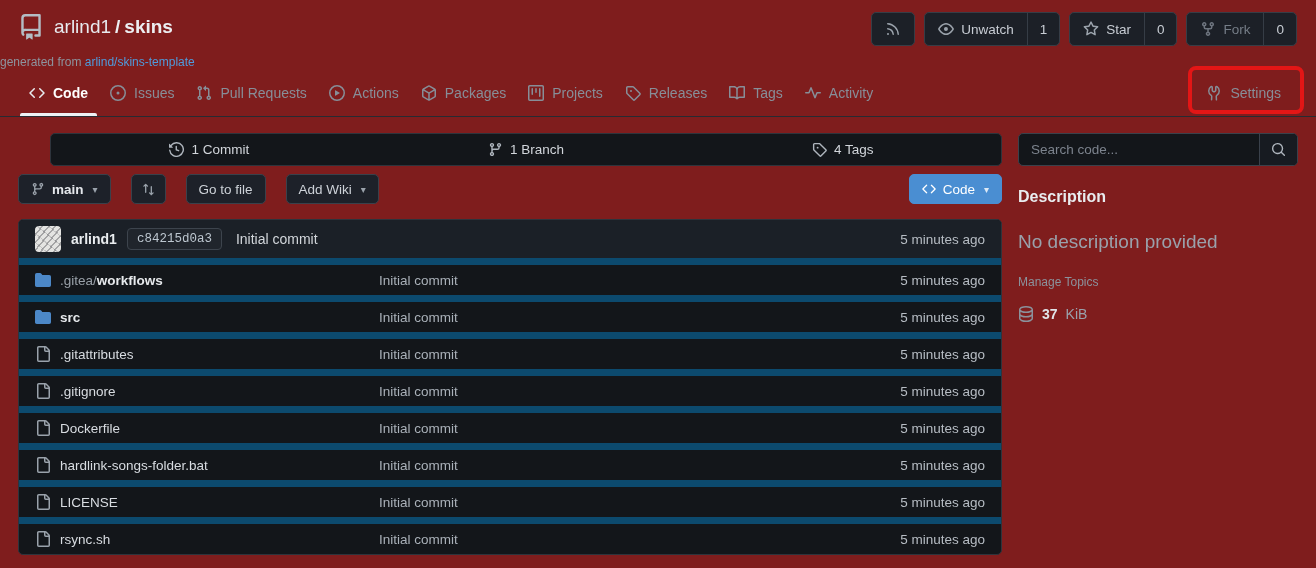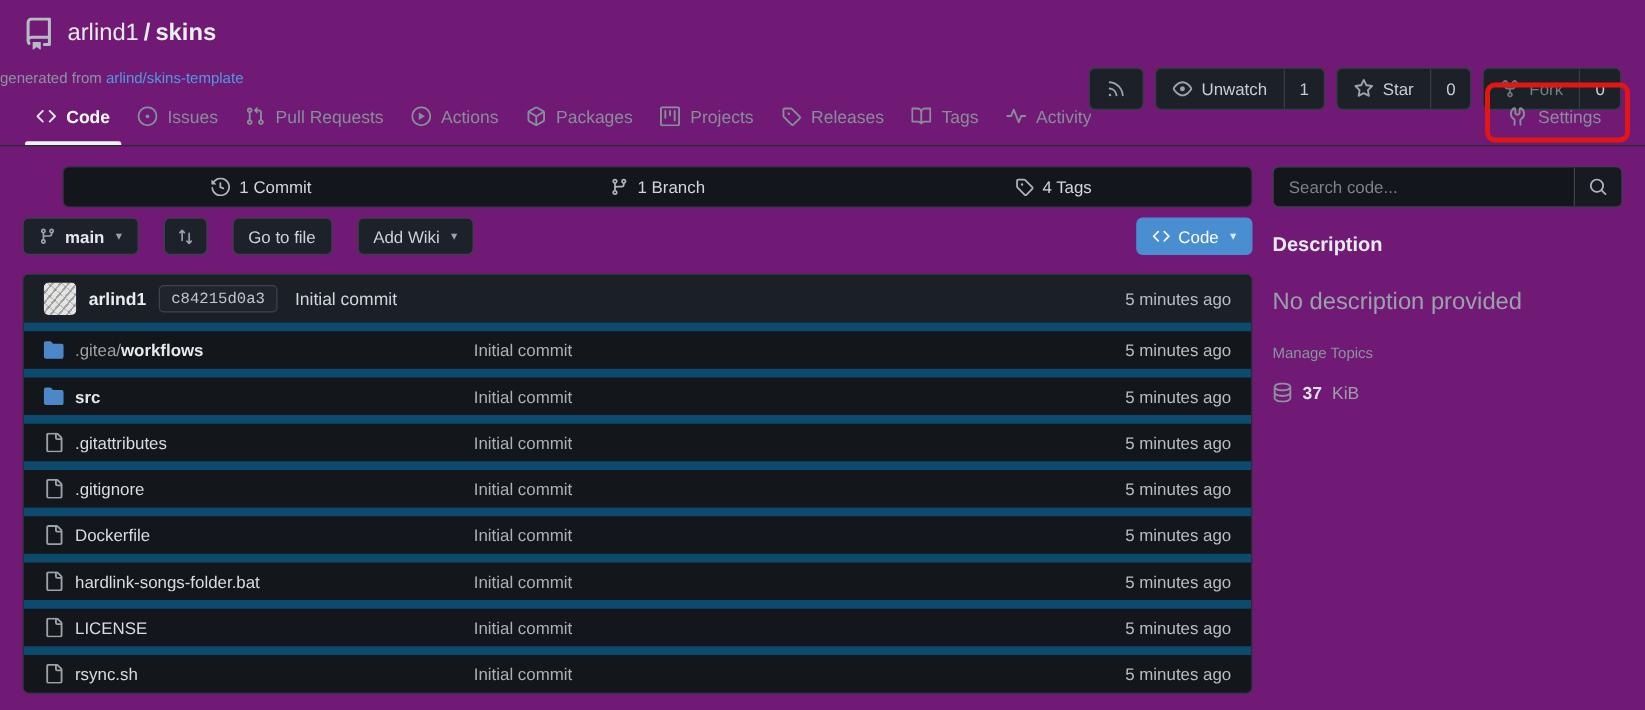--- a/index.html
+++ b/index.html
@@ -1,35 +1,35 @@
 <!DOCTYPE html>
 <html><head>
 <meta charset="utf-8">
 <style>
   * { margin:0; padding:0; box-sizing:border-box; }
   html,body { background:#14171c; }
   .page {
     position:relative; width:1316px; height:568px; overflow:hidden;
-    background:#701a75; font-family:"Liberation Sans", sans-serif;
+    background:#7f1d1d; font-family:"Liberation Sans", sans-serif;
     color:#d6dade; font-size:14px;
   }
   a { text-decoration:none; color:inherit; cursor:pointer; }
   svg { display:block; fill:currentColor; }
 
   
   .title-row { position:absolute; left:18px; top:14px; display:flex; align-items:center; gap:10px; }
   .repo-icon { color:#b4bcc4; }
   .repo-title { font-size:19px; color:#eceff2; }
   .repo-title .owner { font-weight:400; color:#e7eaee; }
   .repo-title .sep { font-weight:700; margin:0 4px; }
   .repo-title .name { font-weight:700; }
   .generated-line { position:absolute; left:0; top:55px; font-size:12px; color:#8d949e; }
   .generated-line a { color:#4f9bdc; }
 
-  .header-actions { position:absolute; right:19px; top:12px; display:flex; gap:9px;margin-top:42px; }
+  .header-actions { position:absolute; right:19px; top:12px; display:flex; gap:9px; }
   .hbtn-group { display:flex; align-items:stretch; height:34px; border:1px solid #363d46; border-radius:5px; background:#1c2027; overflow:hidden; }
   .hbtn { display:flex; align-items:center; gap:7px; padding:0 13px; color:#c8cdd4; font-size:13.5px; cursor:pointer; }
   .hbtn.dim { color:#757d87; }
   .hbtn .ic { color:#9aa2ab; display:flex; }
   .hbtn.dim .ic { color:#6d747e; }
   .hcount { display:flex; align-items:center; padding:0 12px; border-left:1px solid #363d46; color:#c8cdd4; font-size:13.5px; cursor:pointer; }
 
   
   .nav { position:absolute; left:0; top:70px; width:1316px; height:47px; border-bottom:1px solid #262b32; display:flex; align-items:stretch; padding:0 24px 0 18px; }
   .tab { display:flex; align-items:center; gap:8px; padding:0 11px; color:#878e98; font-size:14px; position:relative; }

